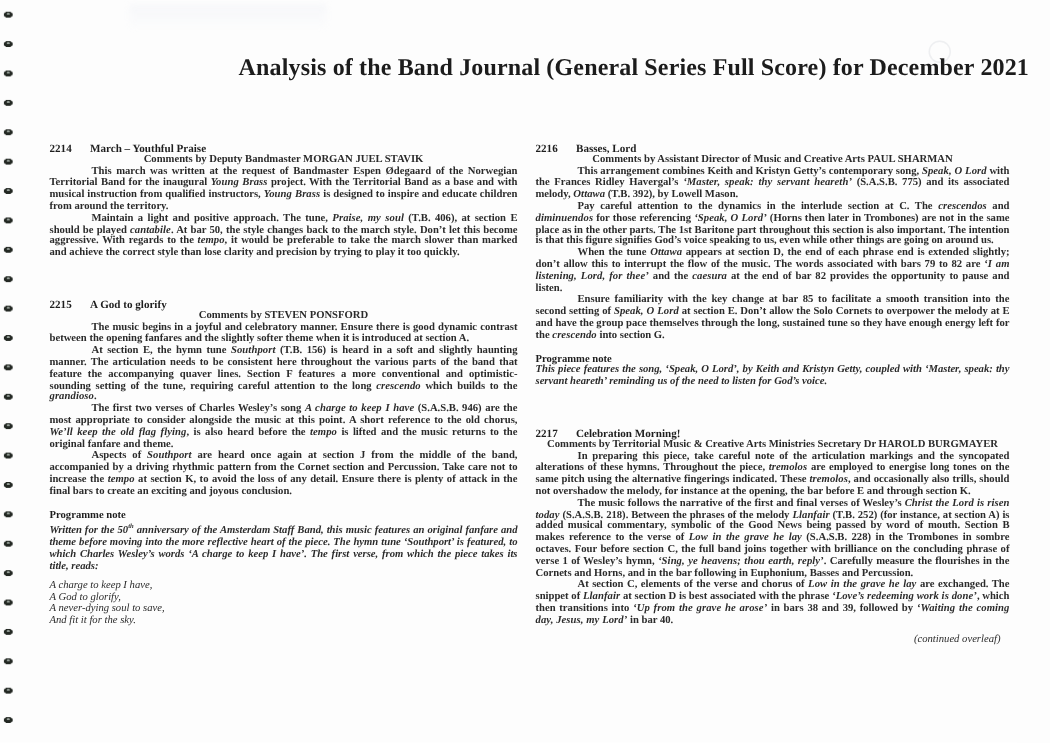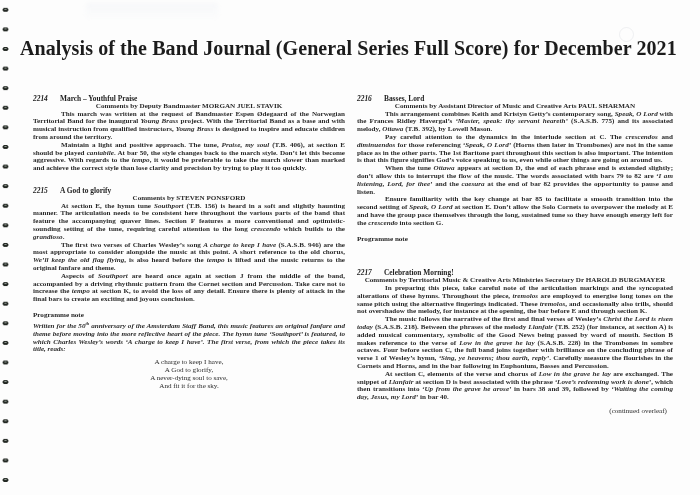--- a/index.html
+++ b/index.html
@@ -29,42 +29,42 @@
     position:absolute; left:86px; top:3px; width:132px; height:15px;
     background:linear-gradient(180deg,#e9ecf3 0%, #f6f7fa 70%);
     opacity:.35; filter:blur(2px); border-radius:2px;
   }
   .smudge-circle {
     position:absolute; left:619px; top:27px; width:13px; height:13px;
     border:1px solid #e2e3e7; border-radius:50%; opacity:.55;
   }
   .title {
     position:absolute; top:36px; left:20px; right:14px;
-    text-align:left;
-    font-weight:bold; font-size:20px; line-height:1.2;
+    text-align:right;
+    font-weight:bold; font-size:16px; line-height:1.2;
     color:#1c1c1c;
     letter-spacing:.1px;
   }
   .col {
     position:absolute; top:95px;
     font-size:7.1px; line-height:7.8px;
     text-align:justify;
   }
   .col-left  { left:33px;  width:312px; }
   .col-right { left:357px; width:316px; }
   .sec-head { display:flex; font-weight:bold; font-size:7.4px; color:#1e1e1e; }
-  .sec-num  { width:27px; flex:0 0 27px;font-style:italic; }
+  .sec-num  { width:27px; flex:0 0 27px; }
   .byline   { text-align:center; text-indent:0; }
   p { margin:0; text-indent:28px;font-weight:bold; }
-  .gap-26 { margin-top:14px; }
+  .gap-26 { margin-top:26px; }
   .gap-20 { margin-top:26px; }
   .prog-label { text-align:left; font-weight:bold; margin-top:8px; color:#1e1e1e; }
   .prog-note  { font-style:italic; text-indent:0; }
-  .verse { text-align:center; margin-top:5px; line-height:7.8px; }
-  .continued { text-align:right; margin-top:6px; padding-right:6px; }
+  .verse { text-align:left; font-style:italic; margin-top:5px; line-height:7.8px; }
+  .continued { text-align:right; font-style:italic; margin-top:6px; padding-right:6px; }
   sup { font-size:.62em; }
   i { letter-spacing:.05px; }
 </style>
 </head>
 <body>
 
 <div class="page">
 
   <div class="binding"></div>
   <div class="smudge-top"></div>
@@ -85,20 +85,21 @@
       <p>This march was written at the request of Bandmaster Espen Ødegaard of the Norwegian Territorial Band for the inaugural <i>Young Brass</i> project. With the Territorial Band as a base and with musical instruction from qualified instructors, <i>Young Brass</i> is designed to inspire and educate children from around the territory.</p>
       <p>Maintain a light and positive approach. The tune, <i>Praise, my soul</i> (T.B. 406), at section E should be played <i>cantabile</i>. At bar 50, the style changes back to the march style. Don’t let this become aggressive. With regards to the <i>tempo</i>, it would be preferable to take the march slower than marked and achieve the correct style than lose clarity and precision by trying to play it too quickly.</p>
     </div>
 
     <div class="gap-26">
       <div class="sec-head">
         <span class="sec-num">2215</span>
         <span>A God to glorify</span>
       </div>
       <p class="byline">Comments by STEVEN PONSFORD</p>
+      <p>The music begins in a joyful and celebratory manner. Ensure there is good dynamic contrast between the opening fanfares and the slightly softer theme when it is introduced at section A.</p>
       <p>At section E, the hymn tune <i>Southport</i> (T.B. 156) is heard in a soft and slightly haunting manner. The articulation needs to be consistent here throughout the various parts of the band that feature the accompanying quaver lines. Section F features a more conventional and optimistic-sounding setting of the tune, requiring careful attention to the long <i>crescendo</i> which builds to the <i>grandioso</i>.</p>
       <p>The first two verses of Charles Wesley’s song <i>A charge to keep I have</i> (S.A.S.B. 946) are the most appropriate to consider alongside the music at this point. A short reference to the old chorus, <i>We’ll keep the old flag flying</i>, is also heard before the <i>tempo</i> is lifted and the music returns to the original fanfare and theme.</p>
       <p>Aspects of <i>Southport</i> are heard once again at section J from the middle of the band, accompanied by a driving rhythmic pattern from the Cornet section and Percussion. Take care not to increase the <i>tempo</i> at section K, to avoid the loss of any detail. Ensure there is plenty of attack in the final bars to create an exciting and joyous conclusion.</p>
       <div class="prog-label">Programme note</div>
       <p class="prog-note">Written for the 50<sup>th</sup> anniversary of the Amsterdam Staff Band, this music features an original fanfare and theme before moving into the more reflective heart of the piece. The hymn tune ‘Southport’ is featured, to which Charles Wesley’s words ‘A charge to keep I have’. The first verse, from which the piece takes its title, reads:</p>
       <div class="verse">
         <div>A charge to keep I have,</div>
         <div>A God to glorify,</div>
         <div>A never-dying soul to save,</div>
         <div>And fit it for the sky.</div>
@@ -113,20 +114,21 @@
       <div class="sec-head">
         <span class="sec-num">2216</span>
         <span>Basses, Lord</span>
       </div>
       <p class="byline">Comments by Assistant Director of Music and Creative Arts PAUL SHARMAN</p>
       <p>This arrangement combines Keith and Kristyn Getty’s contemporary song, <i>Speak, O Lord</i> with the Frances Ridley Havergal’s <i>‘Master, speak: thy servant heareth’</i> (S.A.S.B. 775) and its associated melody, <i>Ottawa</i> (T.B. 392), by Lowell Mason.</p>
       <p>Pay careful attention to the dynamics in the interlude section at C. The <i>crescendos</i> and <i>diminuendos</i> for those referencing <i>‘Speak, O Lord’</i> (Horns then later in Trombones) are not in the same place as in the other parts. The 1st Baritone part throughout this section is also important. The intention is that this figure signifies God’s voice speaking to us, even while other things are going on around us.</p>
       <p>When the tune <i>Ottawa</i> appears at section D, the end of each phrase end is extended slightly; don’t allow this to interrupt the flow of the music. The words associated with bars 79 to 82 are <i>‘I am listening, Lord, for thee’</i> and the <i>caesura</i> at the end of bar 82 provides the opportunity to pause and listen.</p>
       <p>Ensure familiarity with the key change at bar 85 to facilitate a smooth transition into the second setting of <i>Speak, O Lord</i> at section E. Don’t allow the Solo Cornets to overpower the melody at E and have the group pace themselves through the long, sustained tune so they have enough energy left for the <i>crescendo</i> into section G.</p>
       <div class="prog-label">Programme note</div>
+      <p class="prog-note">This piece features the song, ‘Speak, O Lord’, by Keith and Kristyn Getty, coupled with ‘Master, speak: thy servant heareth’ reminding us of the need to listen for God’s voice.</p>
     </div>
 
     <div class="gap-20">
       <div class="sec-head">
         <span class="sec-num">2217</span>
         <span>Celebration Morning!</span>
       </div>
       <p class="byline">Comments by Territorial Music &amp; Creative Arts Ministries Secretary Dr HAROLD BURGMAYER</p>
       <p>In preparing this piece, take careful note of the articulation markings and the syncopated alterations of these hymns. Throughout the piece, <i>tremolos</i> are employed to energise long tones on the same pitch using the alternative fingerings indicated. These <i>tremolos</i>, and occasionally also trills, should not overshadow the melody, for instance at the opening, the bar before E and through section K.</p>
       <p>The music follows the narrative of the first and final verses of Wesley’s <i>Christ the Lord is risen today</i> (S.A.S.B. 218). Between the phrases of the melody <i>Llanfair</i> (T.B. 252) (for instance, at section A) is added musical commentary, symbolic of the Good News being passed by word of mouth. Section B makes reference to the verse of <i>Low in the grave he lay</i> (S.A.S.B. 228) in the Trombones in sombre octaves. Four before section C, the full band joins together with brilliance on the concluding phrase of verse 1 of Wesley’s hymn, <i>‘Sing, ye heavens; thou earth, reply’</i>. Carefully measure the flourishes in the Cornets and Horns, and in the bar following in Euphonium, Basses and Percussion.</p>

